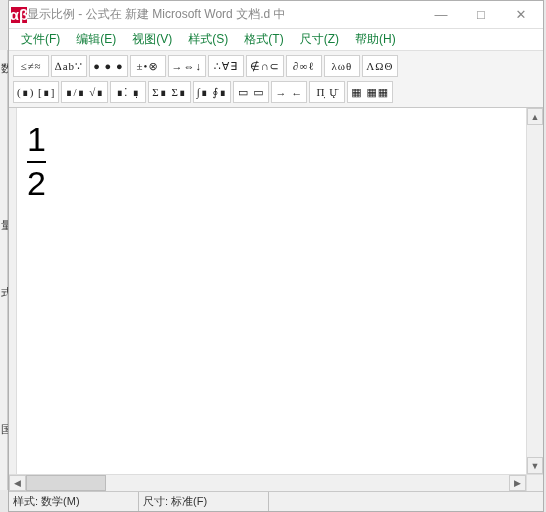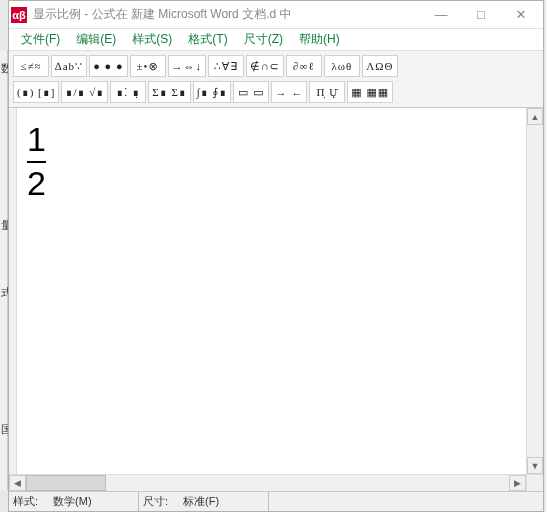--- a/index.html
+++ b/index.html
@@ -1,21 +1,21 @@
 <!DOCTYPE html>
 <html><head>
 <meta charset="utf-8">
 <style>
 * { box-sizing: border-box; margin: 0; padding: 0; font-family: "Microsoft YaHei", SimSun, sans-serif; }
 body { background: #e8e8e8; width: 546px; height: 512px; overflow: hidden; position: relative; }
 .left-crop { position: absolute; left: 0; top: 50px; width: 8px; height: 440px; background: #f0f0f0; border-right: 1px solid #ccc; }
 .lc-label { font-size: 11px; color: #333; writing-mode: horizontal-tb; padding: 1px; }
 .window { position: absolute; left: 8px; top: 0; width: 536px; height: 512px; background: #fff; border: 1px solid #b0b0b0; display: flex; flex-direction: column; }
 .titlebar { height: 28px; background: #fff; display: flex; align-items: center; padding: 0 2px; border-bottom: 1px solid #e0e0e0; color: #888; font-size: 12px; }
-.titlebar .icon { width: 16px; height: 16px; background: #c03; margin-right: 6px; display: inline-flex; align-items: center; justify-content: center; color: #fff; font-size: 11px; font-weight: bold; }
+.titlebar .icon { width: 16px; height: 16px; background: #c03; display: inline-flex; align-items: center; justify-content: center; color: #fff; font-size: 15px; font-weight: bold; }
 .titlebar .title { flex: 1; white-space: nowrap; overflow: hidden; }
 .winbtns { display: flex; }
 .winbtn { width: 40px; height: 26px; display: flex; align-items: center; justify-content: center; color: #888; font-size: 13px; cursor: default; }
 .menubar { height: 22px; background: #fff; display: flex; align-items: center; padding: 0 4px; font-size: 12px; color: #15803d; border-bottom: 1px solid #e0e0e0; }
 .menuitem { padding: 2px 8px; cursor: default; }
 .toolbar { background: #f4f4f4; border-bottom: 1px solid #c8c8c8; padding: 2px 0; }
 .trow { display: flex; align-items: center; height: 26px; padding: 0 4px; gap: 2px; }
 .tbtn { min-width: 36px; height: 22px; border: 1px solid #d0d0d0; background: #fff; display: flex; align-items: center; justify-content: center; font-size: 11px; font-family: "Cambria Math","Times New Roman",serif; color: #222; padding: 0 3px; cursor: default; white-space: nowrap; letter-spacing: 1px; }
 .editor-wrap { flex: 1; position: relative; display: flex; background: #fff; }
 .ruler-v { width: 8px; background: #f0f0f0; border-right: 1px solid #ddd; }
@@ -30,21 +30,21 @@
 .scroll-h .arrow { width: 17px; display: flex; align-items: center; justify-content: center; font-size: 9px; color: #666; border: 1px solid #ccc; }
 .scroll-h .thumb { width: 80px; background: #d8d8d8; border: 1px solid #bbb; }
 .scroll-h .track { flex: 1; }
 .corner { width: 17px; background: #f0f0f0; border-left: 1px solid #ddd; }
 .statusbar { height: 20px; background: #f0f0f0; border-top: 1px solid #c8c8c8; display: flex; font-size: 11px; color: #333; }
 .status-seg { border-right: 1px solid #c0c0c0; display: flex; align-items: center; padding: 0 4px; }
 .status-seg.style { width: 130px; }
 .status-seg.size { width: 130px; align-items: center; }
 .status-seg.zoom { flex: 1; }
 .sl { color: #333; }
-.sv { margin-left: 15px; }
+.sv { margin-left: 3px; }
 </style>
 </head>
 <body>
 
 <div class="left-crop">
   <div class="lc-label" style="margin-top:10px">数</div>
   <div class="lc-label" style="margin-top:140px">量</div>
   <div class="lc-label" style="margin-top:50px">式</div>
   <div class="lc-label" style="margin-top:120px">国</div>
 </div>
@@ -57,20 +57,21 @@
     <div class="winbtns">
       <div class="winbtn">—</div>
       <div class="winbtn">□</div>
       <div class="winbtn">✕</div>
     </div>
   </div>
 
   <div class="menubar">
     <div class="menuitem">文件(F)</div>
     <div class="menuitem">编辑(E)</div>
+    <div class="menuitem">视图(V)</div>
     <div class="menuitem">样式(S)</div>
     <div class="menuitem">格式(T)</div>
     <div class="menuitem">尺寸(Z)</div>
     <div class="menuitem">帮助(H)</div>
   </div>
 
   <div class="toolbar">
     <div class="trow">
       <div class="tbtn">≤≠≈</div>
       <div class="tbtn">∆ab∵</div>

